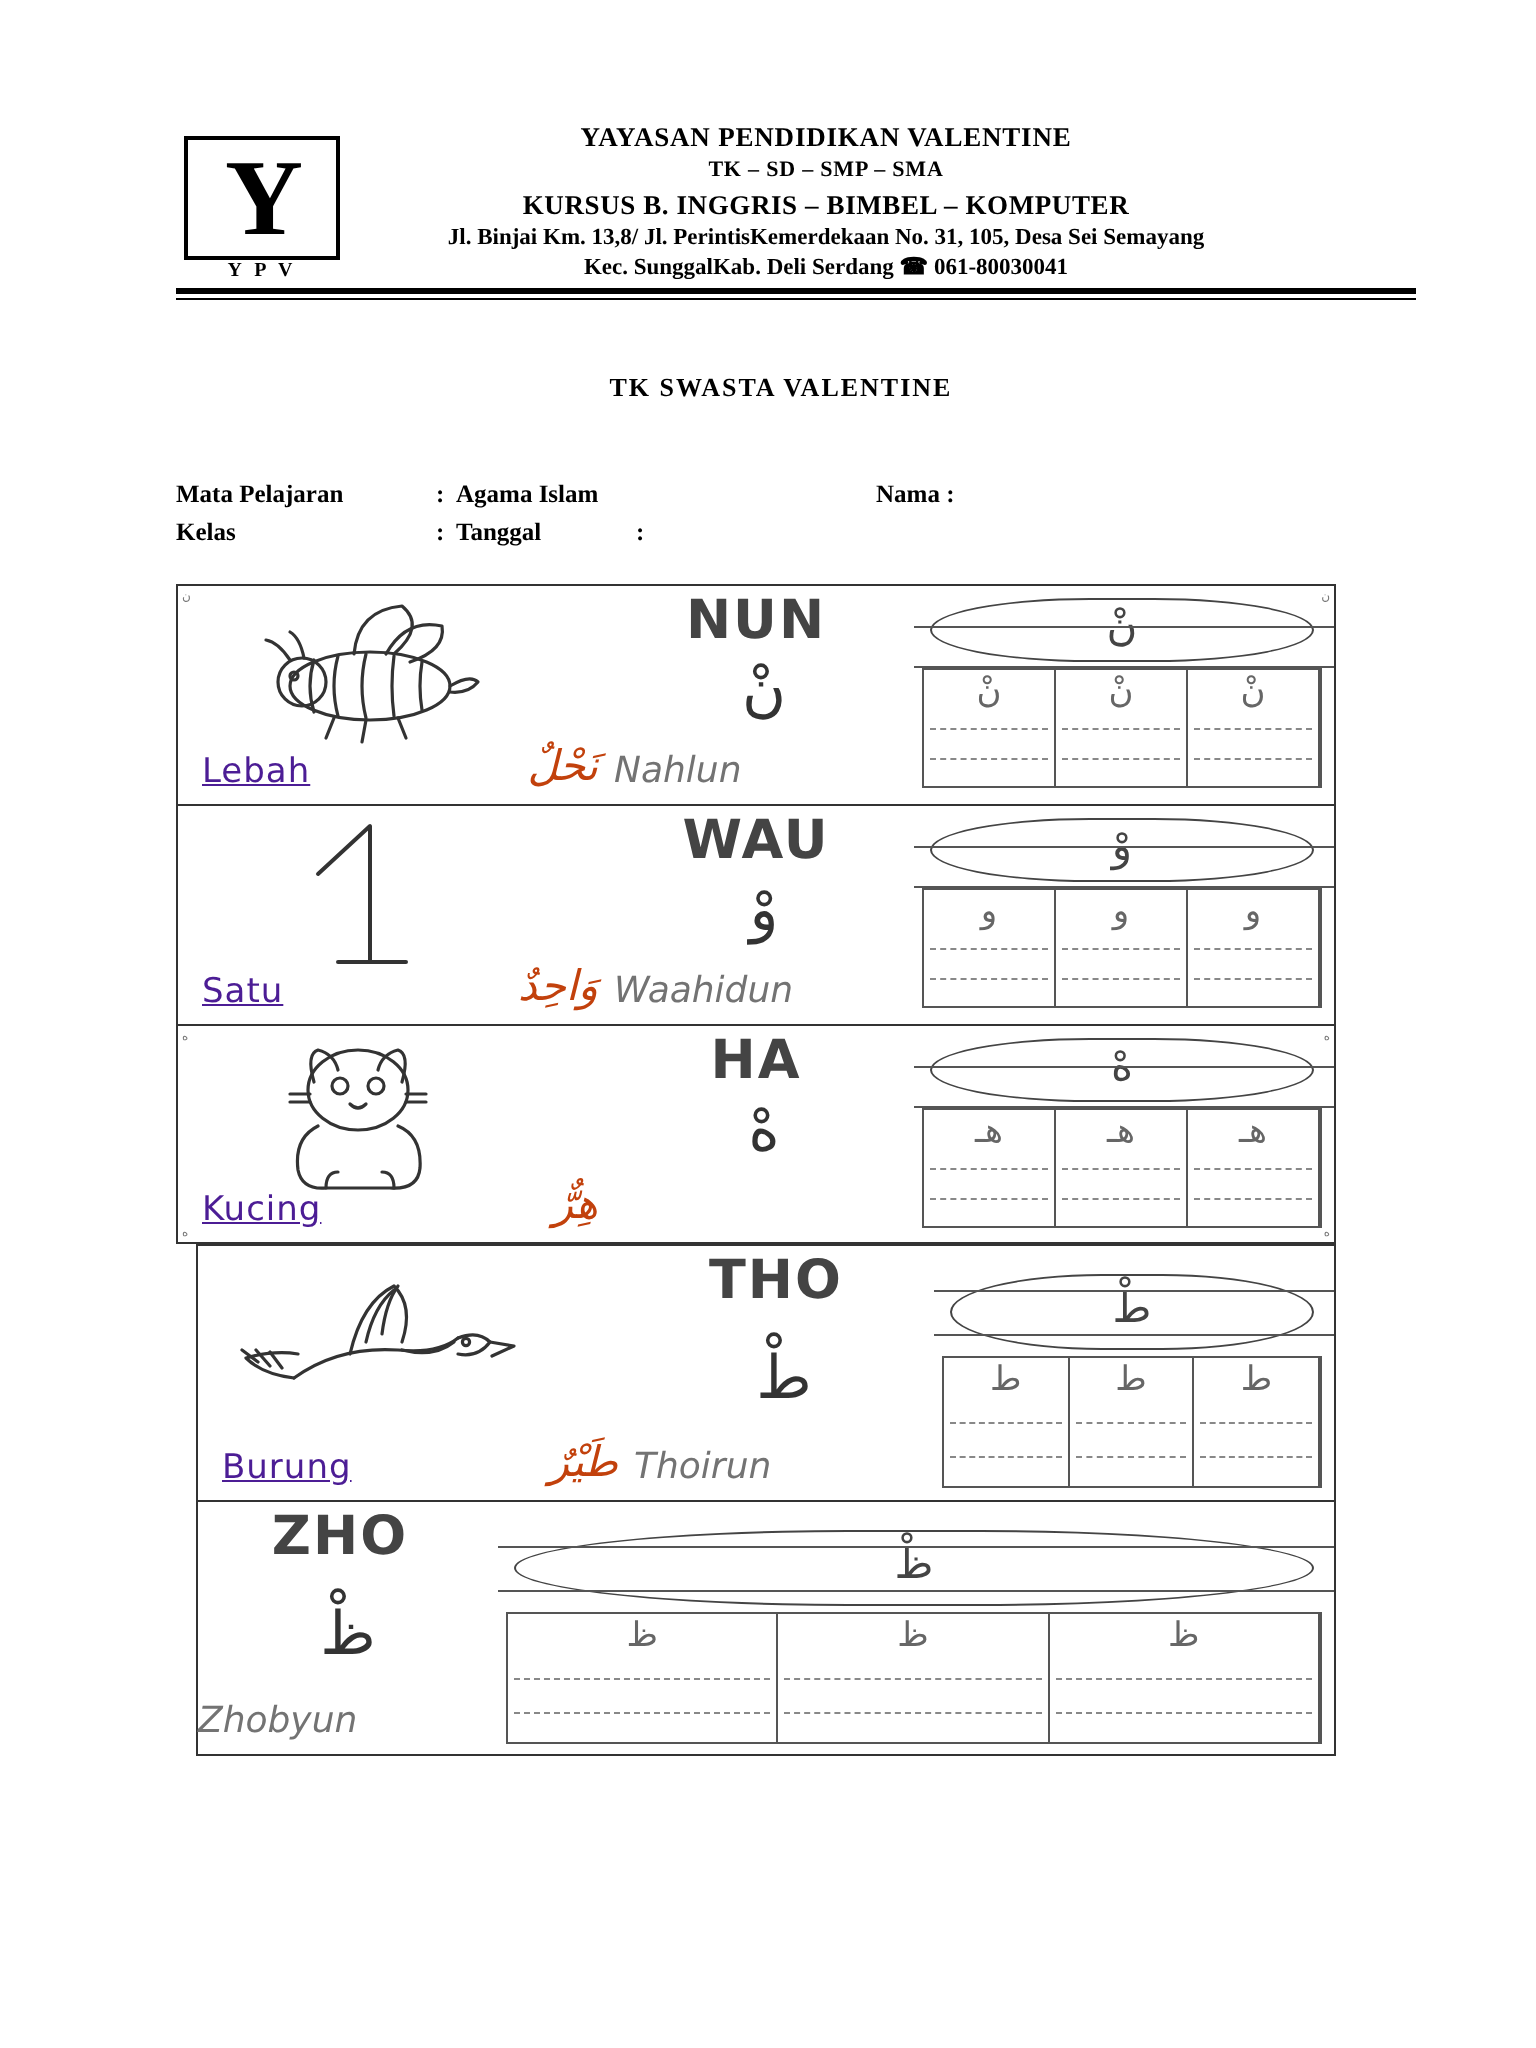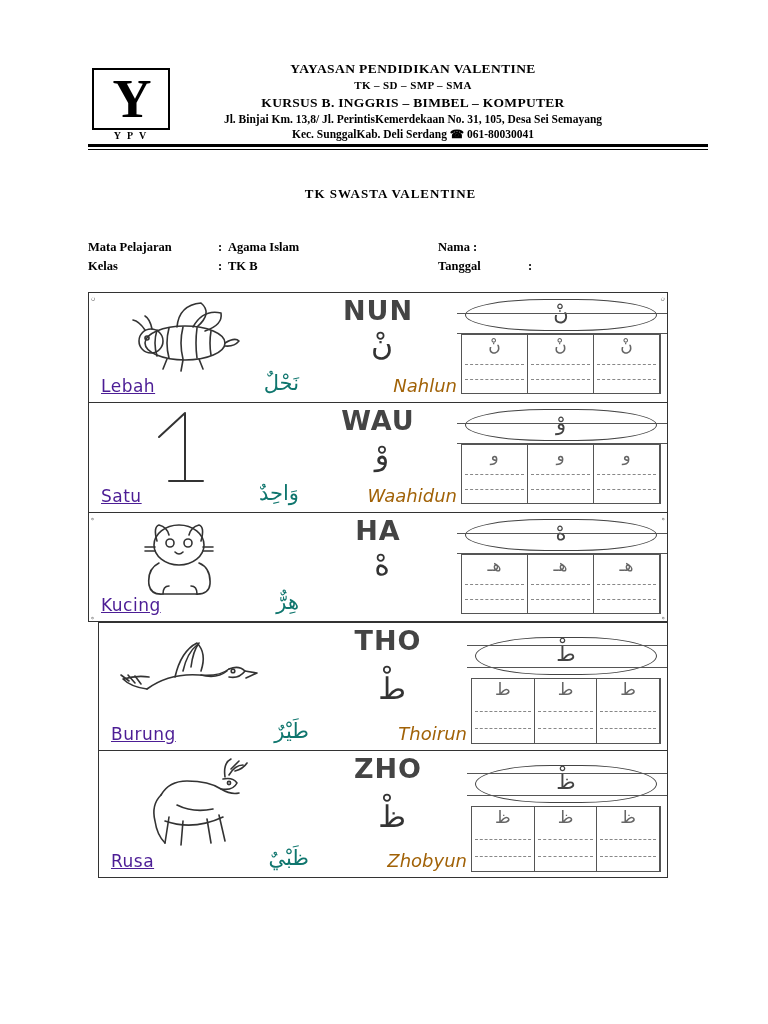--- a/index.html
+++ b/index.html
@@ -167,22 +167,23 @@
     font-size: 17px;
     color: #4c1d95;
     letter-spacing: 0.5px;
     text-decoration: underline;
   }
   .arab-word {
     position: absolute;
     right: 8px;
     bottom: 6px;
     font-size: 21px;
-    color: #0f766e;
+    color: #c2410c;
     direction: rtl;
+    font-style: italic;
   }
 
   
   .mid-cell {
     width: 150px;
     flex: none;
     position: relative;
   }
   .mid-title {
     position: absolute;
@@ -203,25 +204,25 @@
     right: 0;
     text-align: center;
     font-size: 30px;
     color: #333;
   }
   .mid-translit {
     position: absolute;
     bottom: 6px;
     left: 0;
     right: 0;
-    text-align: right;
+    text-align: left;
     font-family: "DejaVu Sans", sans-serif;
     font-size: 18px;
     font-style: italic;
-    color: #a16207;
+    color: #737373;
   }
 
   
   .prac-cell {
     flex: 1;
     position: relative;
     padding: 4px 6px 4px 4px;
     box-sizing: border-box;
   }
   .bubble {
@@ -313,21 +314,20 @@
   <div class="meta">
     <div class="meta-row">
       <div class="meta-label">Mata Pelajaran</div>
       <div class="meta-colon">:</div>
       <div class="meta-value">Agama Islam</div>
       <div class="meta-label2">Nama :</div>
     </div>
     <div class="meta-row">
       <div class="meta-label">Kelas</div>
       <div class="meta-colon">:</div>
-      <div class="meta-value">TK B</div>
       <div class="meta-label2">Tanggal</div>
       <div class="meta-colon2">:</div>
     </div>
   </div>
 
   <div class="sheet">
 
     <div class="row">
       <div class="pic-cell">
         <span class="corner tl">ن</span>
@@ -515,34 +515,20 @@
             <div class="dashline" style="top:32px"></div>
               <div class="dashline" style="top:49px"></div>
           </div>
           <div class="rowline" style="top:22px"></div>
             <div class="rowline" style="top:44px"></div>
         </div>
       </div>
     </div>
 
     <div class="row wide last" style="height:128px">
-      <div class="pic-cell">
-        <svg class="pic-svg" style="height:92px" viewBox="0 0 150 92">
-          <path class="stroke" d="M44 40 q8 -14 26 -14 q22 0 34 8 q10 6 18 4"></path>
-          <path class="stroke" d="M44 40 q-10 10 -6 26 q2 14 10 22"></path>
-          <path class="stroke" d="M60 50 q16 8 36 4"></path>
-          <path class="stroke" d="M104 34 q12 2 16 -6 q-4 -6 -14 -4"></path>
-          <circle class="stroke" cx="112" cy="28" r="1.6"></circle>
-          <path class="stroke" d="M108 22 q-2 -14 6 -18 M112 20 q6 -10 14 -10 M114 14 l8 -8 M118 16 q8 -2 12 -8"></path>
-          <path class="stroke" d="M52 62 l-4 26 M66 66 l-2 24 M90 64 l4 24 M102 60 l6 26"></path>
-          <path class="stroke" d="M48 66 q28 10 58 -4"></path>
-        </svg>
-        <span class="pic-label">Rusa</span>
-        <span class="arab-word">ظَبْيٌ</span>
-      </div>
       <div class="mid-cell">
         <div class="mid-title">ZHO</div>
         <div class="mid-letter" style="top:48px">ظْ</div>
         <div class="mid-translit">Zhobyun</div>
       </div>
       <div class="prac-cell">
         <div class="bubble" style="height:36px;margin-top:10px">
           <span class="bub-letter" style="top:4px">ظْ</span>
         </div>
         <div class="grid" style="height:66px">

